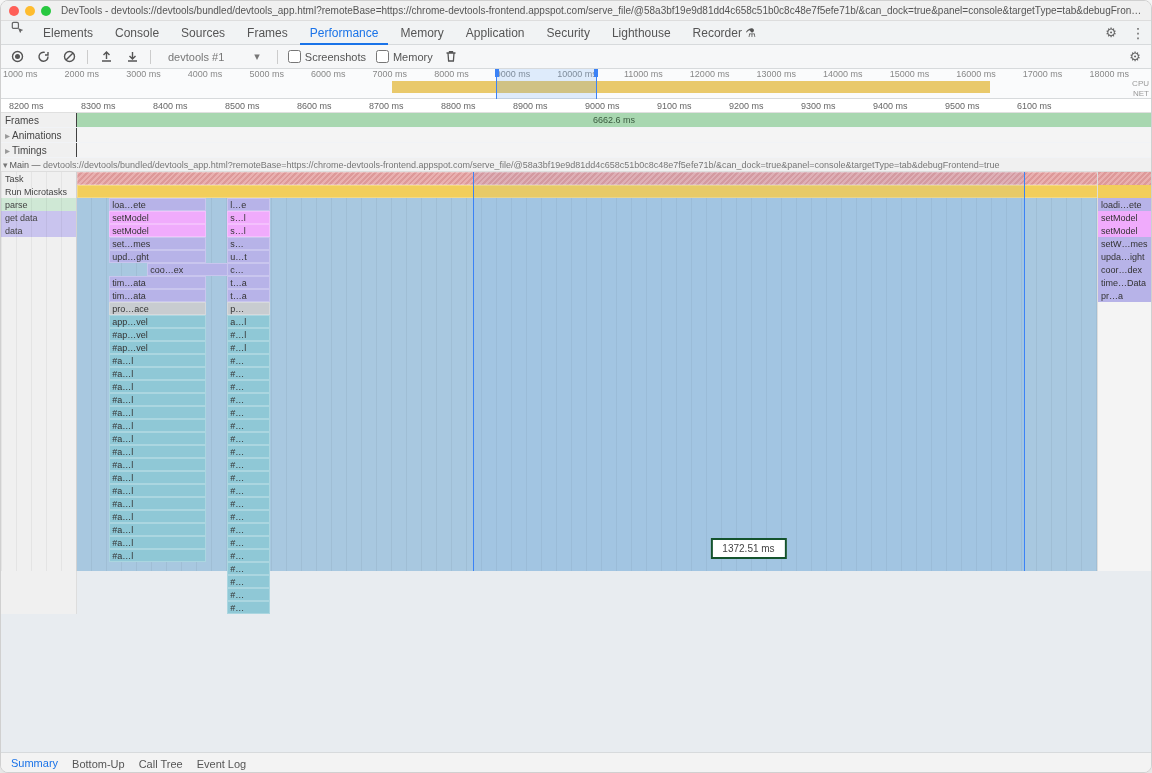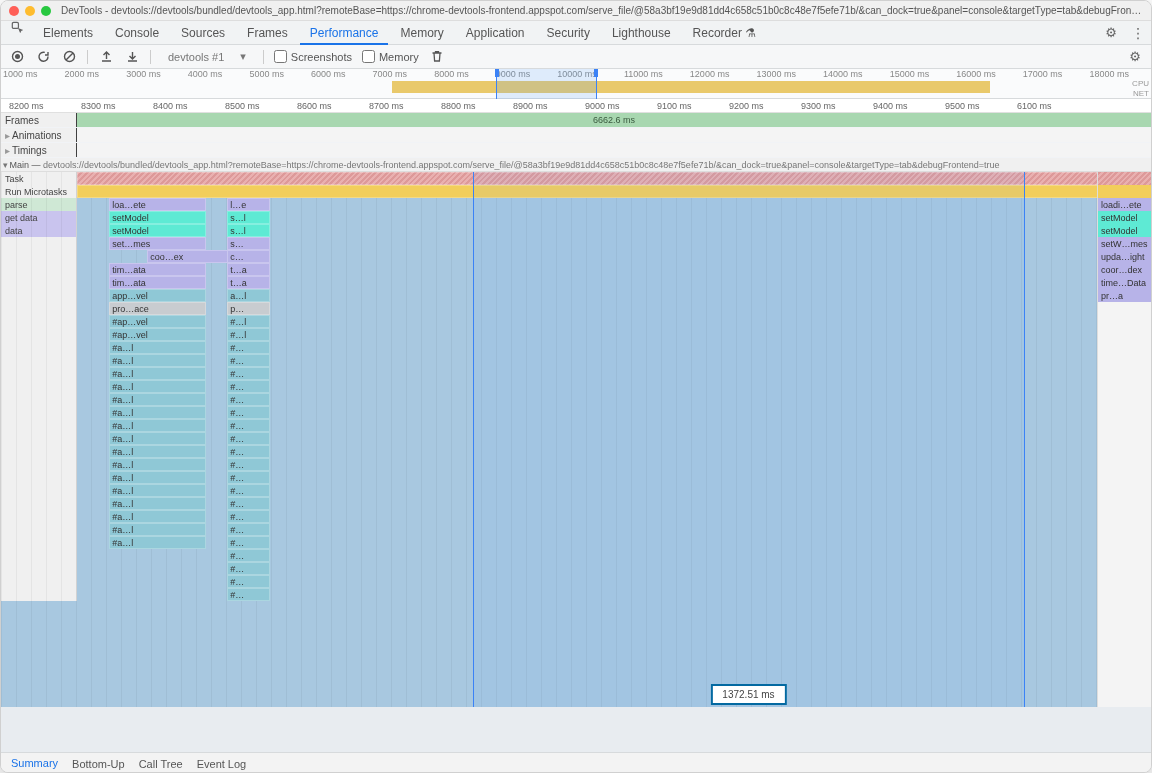--- a/index.html
+++ b/index.html
@@ -17,21 +17,21 @@
   .tab.active { color: #1a73e8; border-bottom-color: #1a73e8; }
   .tab-icon { padding: 0 6px; color: #777; }
   .tab-beaker::after { content: "⚗"; }
   .tabs .spacer { flex: 1; }
   .gear::after { content: "⚙"; font-size: 13px; color: #666; }
   .vdots::after { content: "⋮"; font-size: 14px; color: #666; }
   
   .toolbar { height: 24px; display: flex; align-items: center; gap: 10px; padding: 0 8px; background: #f6f7f8; border-bottom: 1px solid #d7dadc; }
   .tb-icon { width: 16px; height: 16px; display: inline-flex; align-items: center; justify-content: center; color: #555; cursor: pointer; font-size: 13px; }
   .tb-sep { width: 1px; height: 14px; background: #ccc; }
-  .selector { display: inline-flex; align-items: center; gap: 16px; color: #777; padding: 0 6px; border: 1px solid transparent; border-radius: 4px; }
+  .selector { display: inline-flex; align-items: center; gap: 30px; color: #777; padding: 0 6px; border: 1px solid transparent; border-radius: 4px; }
   .chk { display: inline-flex; align-items: center; gap: 4px; color: #555; }
   .chk input { margin: 0; }
   
   .overview { position: relative; height: 30px; background: #fafbfc; border-bottom: 1px solid #d7dadc; }
   .ov-ruler { position: absolute; top: 0; left: 0; right: 20px; height: 12px; display: flex; justify-content: space-between; padding: 0 2px; font-size: 9px; color: #888; }
   .ov-cpu, .ov-net { position: absolute; right: 2px; font-size: 8px; color: #999; }
   .ov-cpu { top: 10px; } .ov-net { top: 20px; }
   .ov-activity { position: absolute; left: 34%; right: 14%; top: 12px; height: 12px; background: #e9c96b; }
   .ov-sel { position: absolute; top: 0; height: 30px; left: 43%; width: 8.8%; border-left: 1px solid #3b82f6; border-right: 1px solid #3b82f6; background: rgba(96,165,250,0.18); pointer-events: none; }
   .ov-hdl { position: absolute; top: 0; width: 4px; height: 8px; background: #3b82f6; }
@@ -42,37 +42,37 @@
   
   .tracks { position: relative; height: calc(773px - 20px - 24px - 24px - 30px - 14px - 22px); overflow: hidden; background: #e8ecf0; }
   .track-row { display: flex; height: 15px; border-bottom: 1px solid rgba(255,255,255,0.4); }
   .track-label { width: 76px; flex-shrink: 0; padding-left: 4px; font-size: 10px; color: #444; background: #f0f0f0; border-right: 1px solid #404040; display: flex; align-items: center; overflow: hidden; white-space: nowrap; }
   .track-body { flex: 1; position: relative; background: #b5d2e8; }
   .frames-body { background: #a8d7b0; display: flex; align-items: center; justify-content: center; font-size: 9px; color: #3a5a3f; }
   .plain-body { background: #f4f4f4; }
   .main-header { display: flex; height: 14px; align-items: center; font-size: 9px; background: #f0f0f0; border-bottom: 1px solid #ddd; padding-left: 2px; white-space: nowrap; overflow: hidden; color: #555; }
   .main-header .tri::before { content: "▾"; margin-right: 2px; color: #777; }
   
-  .flame { position: relative; height: 535px; background: #a8c8e0; }
+  .flame { position: relative; height: 399px; background: #a8c8e0; }
   .flame-grid { position: absolute; inset: 0; background-image: repeating-linear-gradient(90deg, rgba(0,0,0,0.05) 0, rgba(0,0,0,0.05) 1px, transparent 1px, transparent 15px); pointer-events: none; }
   .frow { display: flex; height: 13px; }
   .fcell-left { width: 76px; flex-shrink: 0; background: #f0f0f0; border-right: 1px solid #ddd; display: flex; align-items: center; padding-left: 4px; font-size: 9px; color: #444; overflow: hidden; white-space: nowrap; }
   .fcell-body { flex: 1; position: relative; }
   .bar { position: absolute; top: 0; bottom: 0; display: flex; align-items: center; padding: 0 3px; font-size: 9px; color: #333; overflow: hidden; white-space: nowrap; box-shadow: inset 0 0 0 1px rgba(255,255,255,0.25); }
   .c-task   { background: repeating-linear-gradient(-45deg, #d99 0, #d99 2px, #e9b0b0 2px, #e9b0b0 4px); }
   .c-yellow { background: #f2ce5b; }
   .c-purple { background: #b7b3e8; }
-  .c-green  { background: #5eead4; }
+  .c-green  { background: #f0abfc; }
   .c-teal   { background: #8fc8d6; }
   .c-gray   { background: #c8ccd0; }
   .right-panel { position: absolute; right: 0; top: 0; width: 54px; background: #f4f4f4; border-left: 1px solid #ddd; height: 100%; }
   .rp-row { height: 13px; font-size: 9px; padding-left: 3px; display: flex; align-items: center; overflow: hidden; white-space: nowrap; }
   
   .sel-overlay { position: absolute; left: 41%; right: 11%; top: 0; bottom: 0; border-left: 1px solid #3b82f6; border-right: 1px solid #3b82f6; background: rgba(96,165,250,0.08); pointer-events: none; }
-  .sel-label { position: absolute; bottom: 2px; left: 50%; transform: translateX(-50%); background: #fff; border: 2px solid #0369a1; padding: 3px 10px; font-size: 10px; color: #444; z-index: 5; }
+  .sel-label { position: absolute; bottom: 12px; left: 50%; transform: translateX(-50%); background: #fff; border: 2px solid #14532d; padding: 3px 10px; font-size: 10px; color: #444; z-index: 5; }
   
   .bottom-tabs { height: 22px; display: flex; align-items: center; gap: 14px; padding: 0 10px; background: #f3f3f3; border-top: 1px solid #d7dadc; font-size: 11px; }
   .btab { color: #555; cursor: pointer; padding: 3px 0; }
   .btab.active { color: #1a73e8; border-bottom: 2px solid #1a73e8; }
   svg { display: block; }
 </style>
 </head>
 <body>
 
 <div class="window">
@@ -279,20 +279,27 @@
           <div class="frow">
             <div class="fcell-left"></div>
             <div class="fcell-body">
               <div class="bar c-purple" style="left: 3%; width: 9%;">set…mes</div>
               <div class="bar c-purple" style="left: 14%; width: 4%;">s…</div>
             </div>
           </div>
           <div class="frow">
             <div class="fcell-left"></div>
             <div class="fcell-body">
+              <div class="bar c-purple" style="left: 3%; width: 9%;">upd…ght</div>
+              <div class="bar c-purple" style="left: 14%; width: 4%;">u…t</div>
+            </div>
+          </div>
+          <div class="frow">
+            <div class="fcell-left"></div>
+            <div class="fcell-body">
               <div class="bar c-purple" style="left: 3%; width: 9%; margin-left: 38px;">coo…ex</div>
               <div class="bar c-purple" style="left: 14%; width: 4%;">c…</div>
             </div>
           </div>
           <div class="frow">
             <div class="fcell-left"></div>
             <div class="fcell-body">
               <div class="bar c-purple" style="left: 3%; width: 9%;">tim…ata</div>
               <div class="bar c-purple" style="left: 14%; width: 4%;">t…a</div>
             </div>
@@ -300,29 +307,29 @@
           <div class="frow">
             <div class="fcell-left"></div>
             <div class="fcell-body">
               <div class="bar c-purple" style="left: 3%; width: 9%;">tim…ata</div>
               <div class="bar c-purple" style="left: 14%; width: 4%;">t…a</div>
             </div>
           </div>
           <div class="frow">
             <div class="fcell-left"></div>
             <div class="fcell-body">
+              <div class="bar c-gray" style="left: 3%; width: 9%;">pro…ace</div>
+              <div class="bar c-gray" style="left: 14%; width: 4%;">p…</div>
+            </div>
+          </div>
+          <div class="frow">
+            <div class="fcell-left"></div>
+            <div class="fcell-body">
               <div class="bar c-teal" style="left: 3%; width: 9%;">app…vel</div>
               <div class="bar c-teal" style="left: 14%; width: 4%;">a…l</div>
-            </div>
-          </div>
-          <div class="frow">
-            <div class="fcell-left"></div>
-            <div class="fcell-body">
-              <div class="bar c-gray" style="left: 3%; width: 9%;">pro…ace</div>
-              <div class="bar c-gray" style="left: 14%; width: 4%;">p…</div>
             </div>
           </div>
           <div class="frow">
             <div class="fcell-left"></div>
             <div class="fcell-body">
               <div class="bar c-teal" style="left: 3%; width: 9%;">#ap…vel</div>
               <div class="bar c-teal" style="left: 14%; width: 4%;">#…l</div>
             </div>
           </div>
           <div class="frow">

